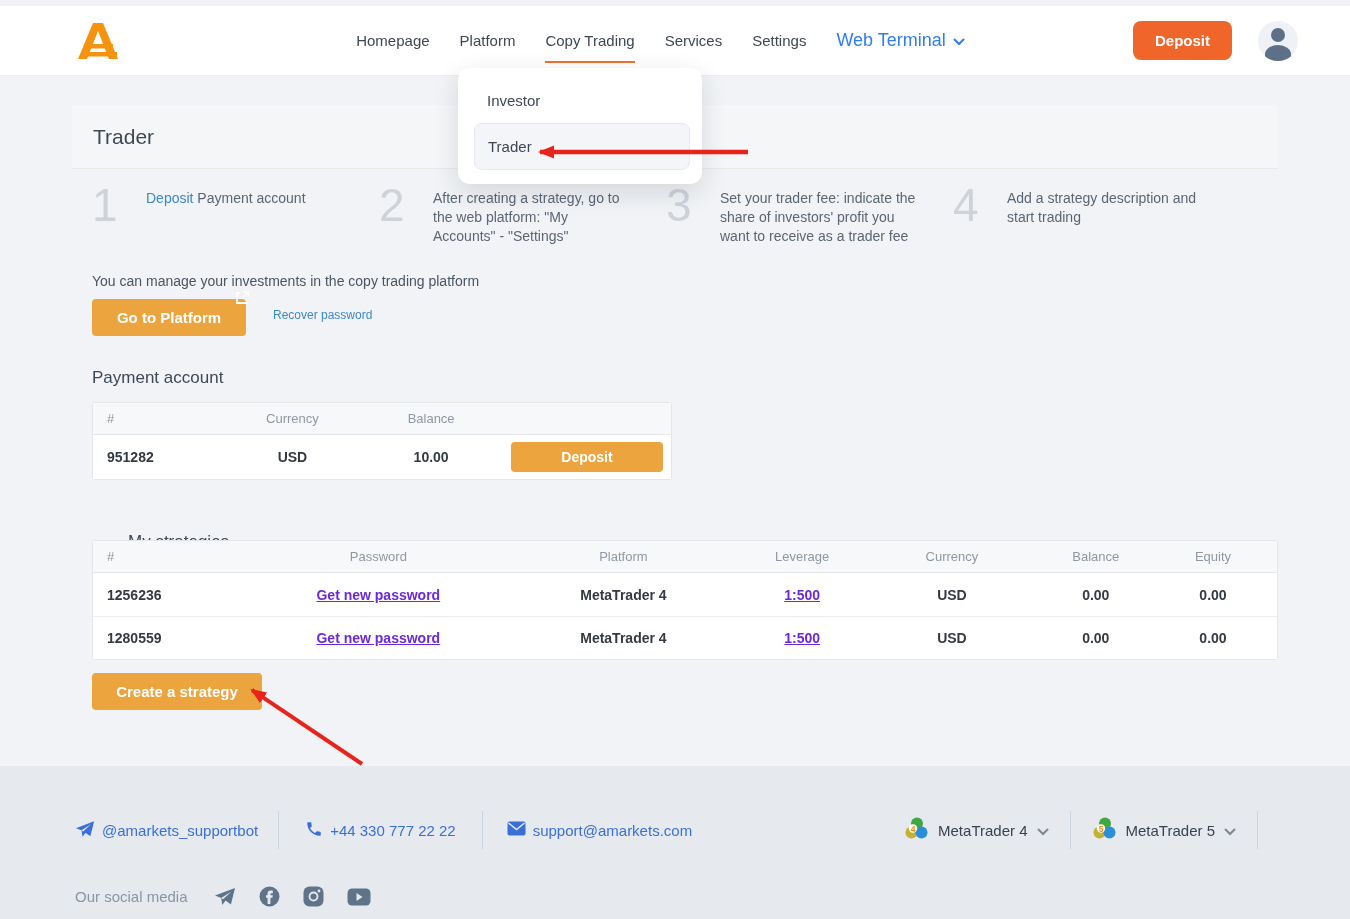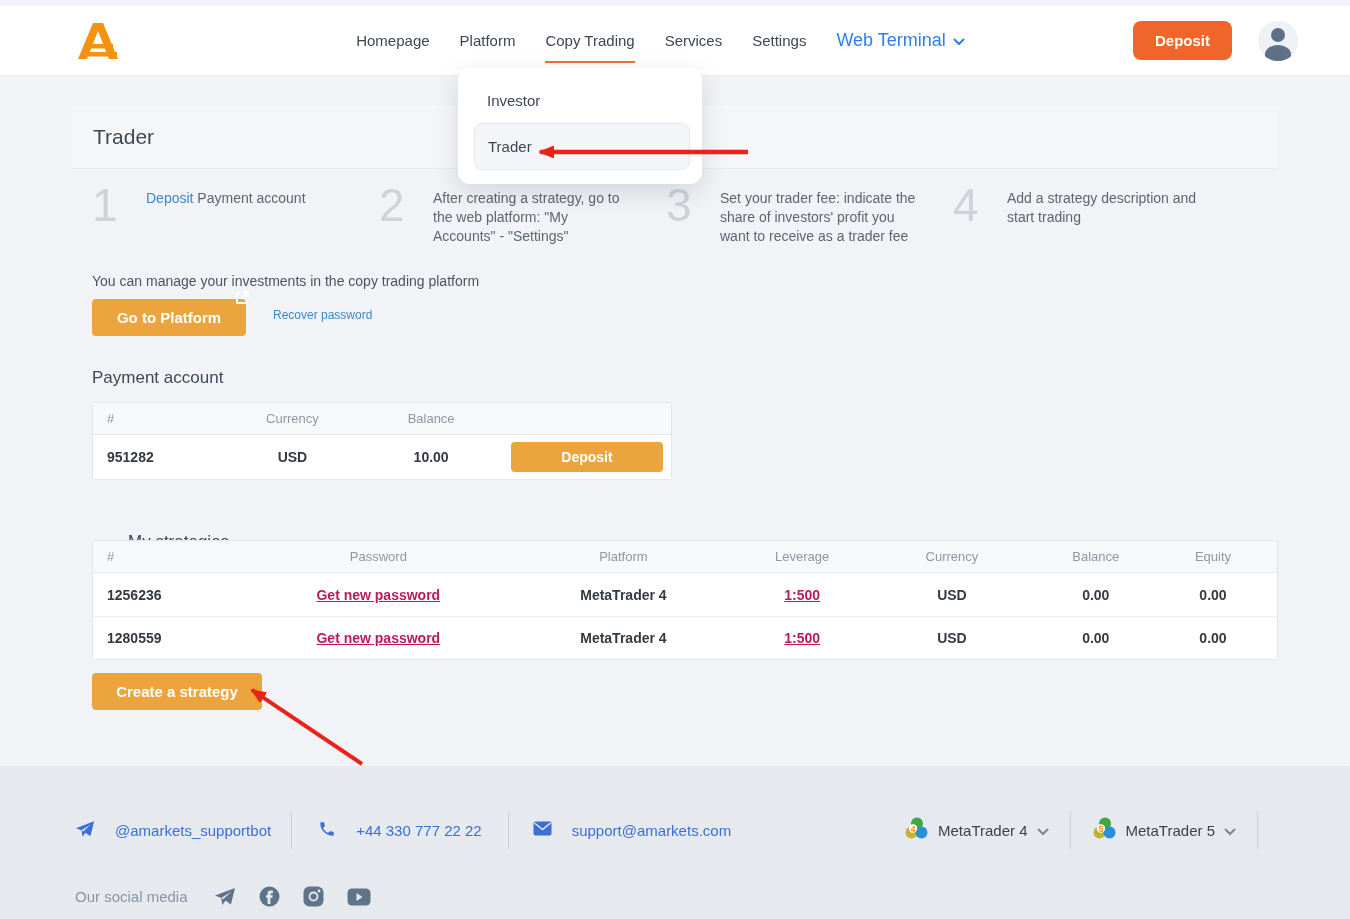--- a/index.html
+++ b/index.html
@@ -65,41 +65,41 @@
   .sec-title { position:absolute; left:92px; font-size:17px; color:#3e4956; }
   
   .tbl { position:absolute; left:92px; background:#fff; border:1px solid #e4e7ea; border-radius:3px; }
   .tbl-head { display:flex; background:#f7f8fa; border-bottom:1px solid #e4e7ea; align-items:center; height:32px; }
   .tbl-head .cell { font-size:13px; color:#8e98a4; }
   .tbl-row { display:flex; align-items:center; background:#fff; }
   .tbl-row + .tbl-row { border-top:1px solid #ebedf0; }
   .cell { text-align:center; }
   .cell.first { text-align:left; padding-left:14px; }
   .val { font-size:14px; font-weight:bold; color:#333a42; }
-  .tbl-link { font-size:14px; font-weight:bold; color:#be185d; text-decoration:underline; cursor:pointer; }
+  .tbl-link { font-size:14px; font-weight:bold; color:#6d28d9; text-decoration:underline; cursor:pointer; }
   
   .pay-tbl { top:402px; width:580px; }
   .pay-tbl .tbl-row { height:44px; }
   .pc1{width:24%;} .pc2{width:21%;} .pc3{width:27%;} .pc4{width:28%; padding-right:8px;}
   .btn-row-deposit { width:152px; height:30px; float:right; border-radius:4px; font-size:14px; }
   
   .str-tbl { top:540px; width:1186px; }
   .str-tbl .tbl-row { height:43px;align-items:center; }
   .sc1{width:13.5%;} .sc2{width:21.2%;} .sc3{width:20.2%;} .sc4{width:10%;}
   .sc5{width:15.3%;} .sc6{width:9%;} .sc7{width:10.8%;}
   .btn-create { position:absolute; top:673px; left:92px; width:170px; height:37px; z-index:4; }
   
   .arrow-svg { position:absolute; z-index:60; pointer-events:none; }
   
   .footer {
     position:absolute; top:766px; left:0; width:1350px; height:153px;
     background:#e6eaef; padding:44px 92px 0 75px;
   }
   .f-row1 { display:flex; align-items:center; height:40px; }
-  .f-contact { display:flex; align-items:center; gap:20px; color:#3a6fd8; font-size:15px; cursor:pointer; }
+  .f-contact { display:flex; align-items:center; gap:7px; color:#3a6fd8; font-size:15px; cursor:pointer; }
   .f-div { width:1px; height:38px; background:#cbd3dc; }
   .pad-a{padding-right:20px;} .pad-b{padding:0 26px;} .pad-c{padding:0 24px;}
   .f-downloads { margin-left:auto; display:flex; align-items:center; gap:0; }
   .f-dl { display:flex; align-items:center; gap:9px; color:#39424e; font-size:15px; cursor:pointer; padding:0 21px; }
   .f-dl:first-child { padding-left:0; }
   .f-dl:last-child { padding-right:0; }
   .f-row2 { display:flex; align-items:center; margin-top:36px; gap:26px; }
   .social-label { font-size:15px; color:#8a94a3; }
   .socials { display:flex; align-items:center; gap:23px; }
   .soc { cursor:pointer; display:flex; align-items:center; }

